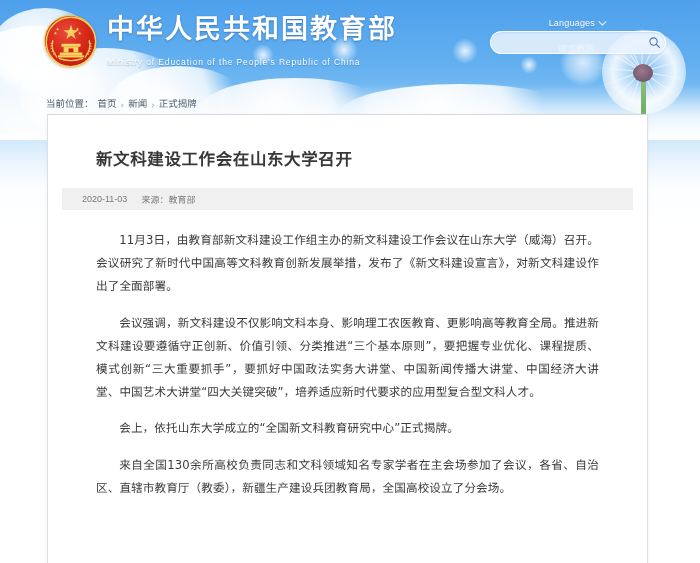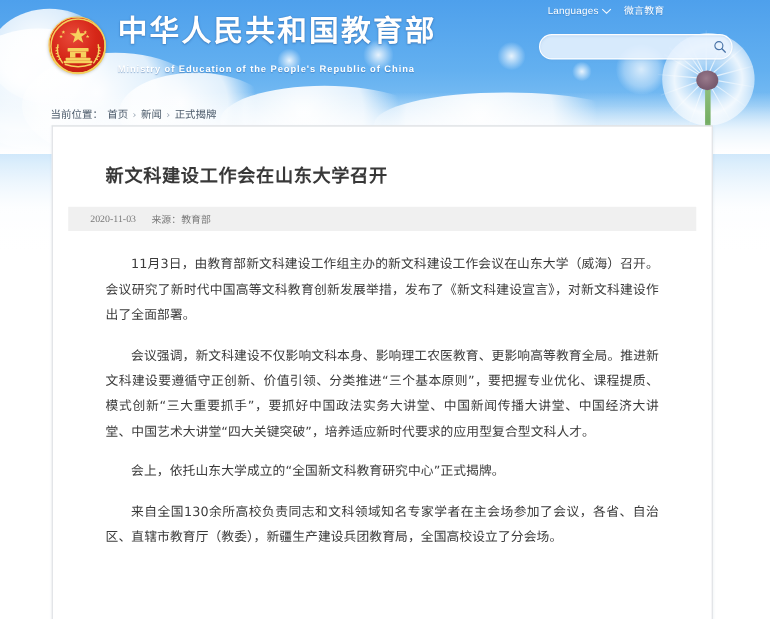--- a/index.html
+++ b/index.html
@@ -107,26 +107,27 @@
     position: absolute;
     width: 22px; height: 22px;
     border-radius: 50%;
     background: radial-gradient(circle, rgba(255,255,255,0.85) 0%, rgba(255,255,255,0.30) 45%, rgba(255,255,255,0) 70%);
     pointer-events: none;
   }
 
   
   .topbar {
     position: absolute;
-    top: 3px;
+    top: 18px;
     right: 96px;
     display: flex;
     align-items: center;
     gap: 14px;
     z-index: 6;
+    flex-direction: column;
   }
   .topbar-item {
     display: flex;
     align-items: center;
     gap: 3px;
     color: #ffffff;
     font-size: 9px;
     letter-spacing: 0.2px;
     text-shadow: 0 1px 1px rgba(40,90,150,0.35);
     cursor: pointer;
@@ -200,21 +201,21 @@
     font-size: 27px;
     font-weight: 700;
     color: #ffffff;
     letter-spacing: 2px;
     line-height: 1.08;
     text-shadow: 0 1px 2px rgba(30,85,150,0.45), 0 0 1px rgba(30,85,150,0.6);
     white-space: nowrap;
   }
   .title-en {
     font-size: 8.5px;
-    font-weight: 700;
+    font-weight: 400;
     color: #ffffff;
     letter-spacing: 0.85px;
     text-shadow: 0 1px 1px rgba(30,85,150,0.45);
     white-space: nowrap;
   }
 
   
   .breadcrumb {
     position: absolute;
     top: 96px;
@@ -264,21 +265,21 @@
     margin-left: -34px;
     margin-right: -34px;
     height: 22px;
     background: #f0f0f0;
     display: flex;
     align-items: center;
     gap: 14px;
     padding-left: 20px;
     font-size: 9px;
     color: #7a7a7a;
-    font-family: Liberation Serif, serif;
+    font-family: Liberation Sans, sans-serif;
   }
 
   .body { margin-top: 19px; }
 
   .body p {
     font-family: "DejaVu Sans", "Liberation Sans", sans-serif;
     font-size: 11.6px;
     line-height: 2.0;
     color: #3a3a3a;
     text-indent: 2em;

